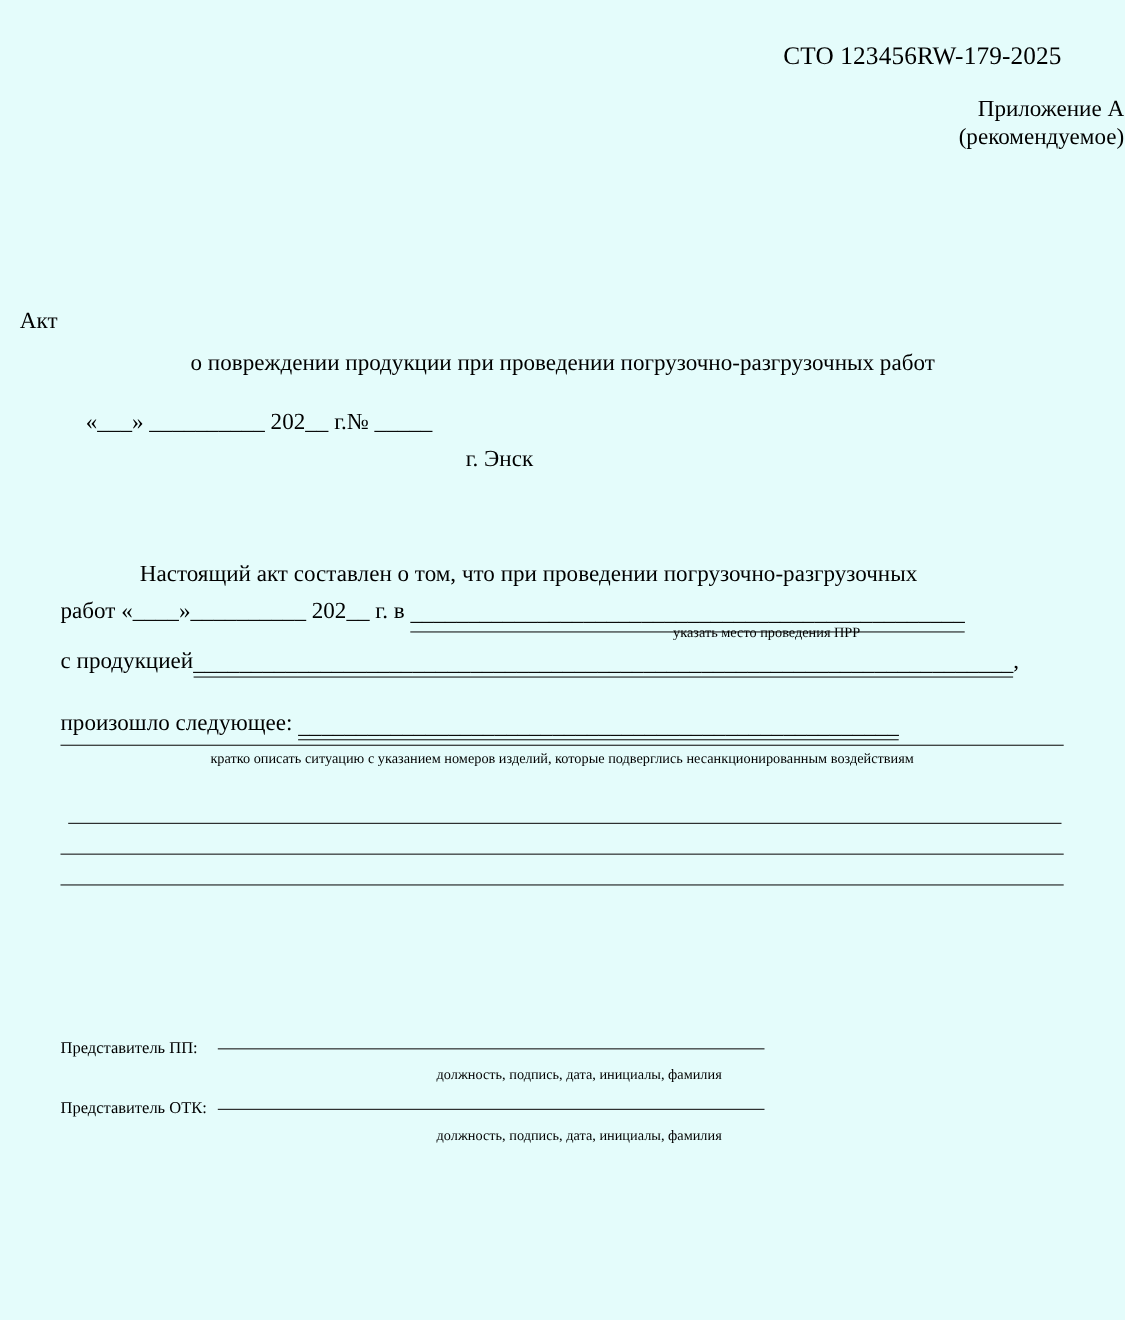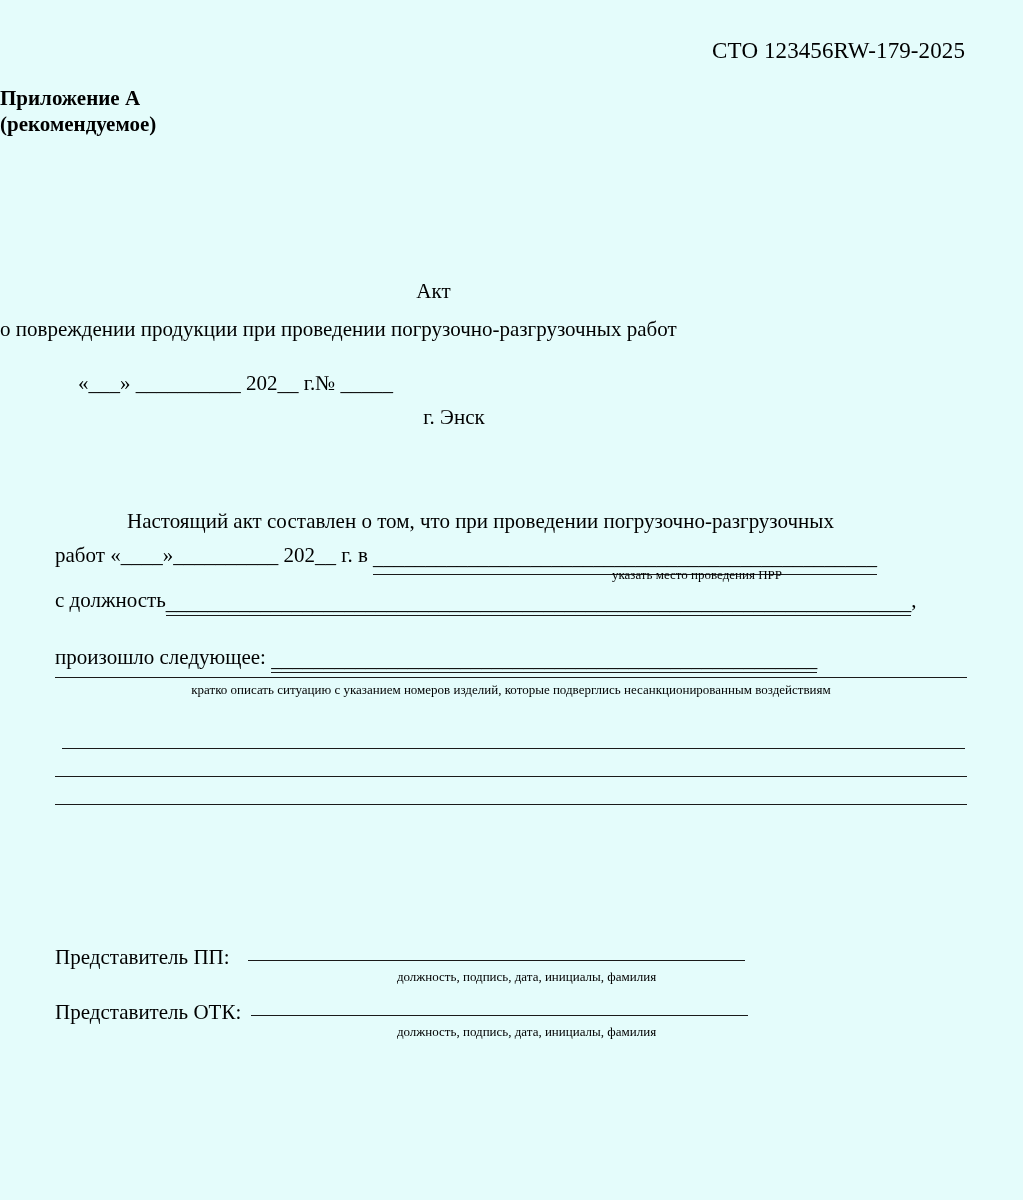--- a/index.html
+++ b/index.html
@@ -33,50 +33,51 @@
     letter-spacing: 0.1px;
     white-space: nowrap;
   }
 
   
   .annex-block {
     position: absolute;
     top: 85px;
     left: 0;
     width: 1022px;
+    text-align: right;
+    font-weight: normal;
+    font-size: 21px;
+    line-height: 26px;
+  }
+  .form-title {
+    position: absolute;
+    top: 168px;
+    left: 0;
+    width: 1023px;
+    text-align: center;
+    font-weight: bold;
+    font-size: 21px;
+    line-height: 30px;
+  }
+
+  
+  .act-word {
+    position: absolute;
+    top: 279px;
+    left: 18px;
+    width: 865px;
     text-align: left;
-    font-weight: bold;
-    font-size: 21px;
-    line-height: 26px;
-  }
-  .form-title {
-    position: absolute;
-    top: 168px;
-    left: 0;
-    width: 1023px;
-    text-align: center;
-    font-weight: bold;
-    font-size: 21px;
-    line-height: 30px;
-  }
-
-  
-  .act-word {
-    position: absolute;
-    top: 279px;
-    left: 1px;
-    width: 865px;
-    text-align: center;
     font-size: 21px;
   }
   .act-sub {
     position: absolute;
     top: 317px;
     left: 0;
     width: 1023px;
+    text-align: center;
     font-size: 21px;
   }
 
   
   .date-row {
     position: absolute;
     top: 371px;
     left: 78px;
     width: 888px;
     font-size: 21px;
@@ -176,21 +177,21 @@
     left: 55px;
     font-size: 21px;
     white-space: nowrap;
   }
 
   
   .sig {
     position: absolute;
     left: 55px;
     width: 912px;
-    font-size: 21px;
+    font-size: 15px;
   }
   .sig-pp  { top: 945px; }
   .sig-otk { top: 1000px; }
   .sig .label { display: inline-block; }
   .sig .sig-line {
     display: inline-block;
     border-bottom: 1.6px solid #1a1a1a;
     vertical-align: 3px;
   }
   .sig-pp .sig-line  { width: 497px; margin-left: 18px; }
@@ -223,21 +224,21 @@
   <div class="city">г. Энск</div>
 
   <div class="para1">
     <span class="l1">Настоящий акт составлен о том, что при проведении погрузочно-разгрузочных</span>
     <span class="l2"><span>работ «____»__________ 202__ г. в </span><span class="rule">________________________________________________</span></span>
   </div>
 
   <div class="caption cap-place">указать место проведения ПРР</div>
 
   <div class="row-product">
-    <span>с должность</span><span class="rule">_______________________________________________________________________</span><span>,</span>
+    <span>с продукцией</span><span class="rule">_______________________________________________________________________</span><span>,</span>
   </div>
 
   <div class="row-happened">
     <span>произошло следующее:</span>
     <span class="rule">____________________________________________________</span>
   </div>
 
   <div class="line-full-1"></div>
   <div class="caption cap-describe">кратко описать ситуацию с указанием номеров изделий, которые подверглись несанкционированным воздействиям</div>
 

